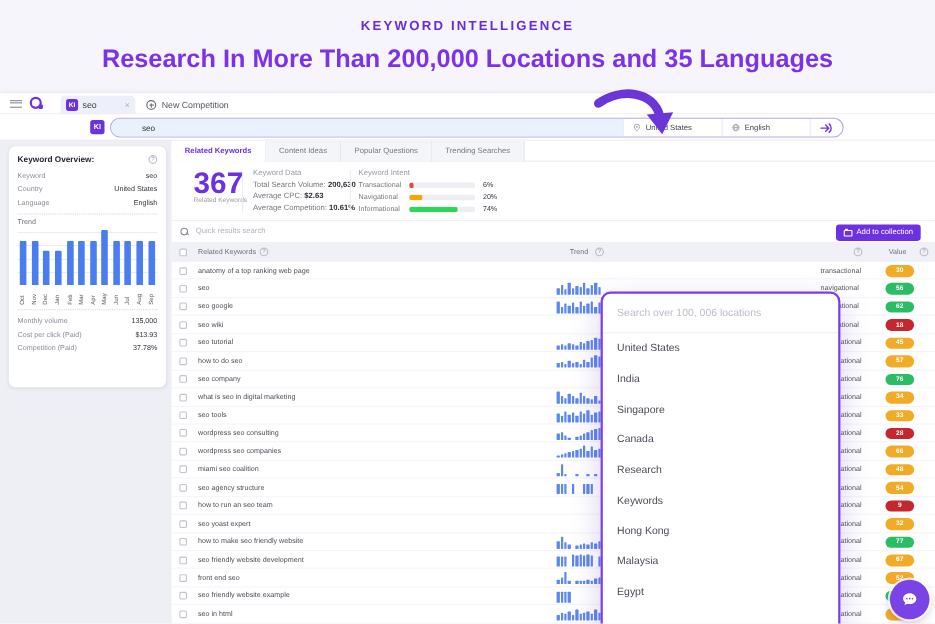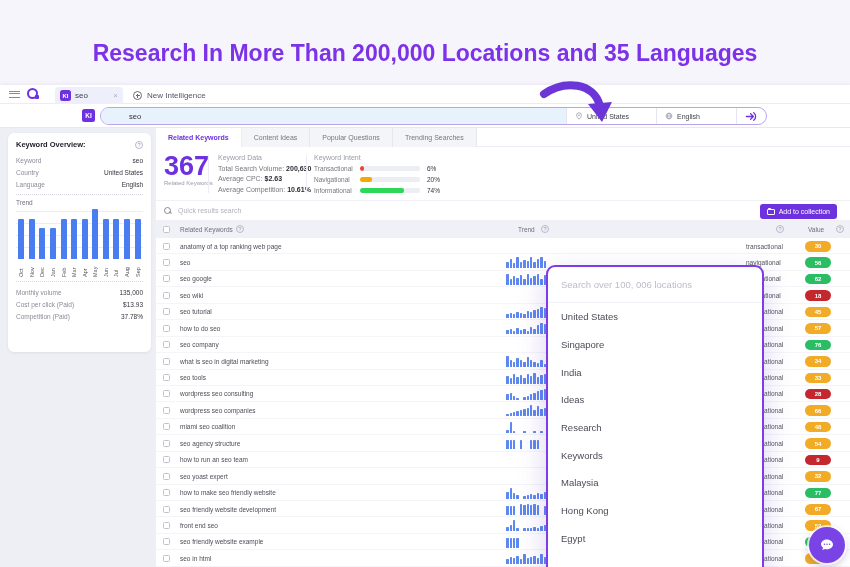--- a/index.html
+++ b/index.html
@@ -58,21 +58,21 @@
   .ov-bar{width:6px;background:#4a7df0;border-radius:1px 1px 0 0;}
   .ov-mon{font-size:5.5px;color:#55555f;writing-mode:vertical-rl;transform:rotate(180deg);height:16px;margin-top:2px;}
   .ov-stats{margin-top:3px;}
 
   
   .mcard{position:absolute;left:156px;top:0;right:0;bottom:0;background:#fff;}
   .tabsrow{position:absolute;left:0;top:0;right:0;height:19px;border-bottom:1px solid #ececf4;display:flex;background:#fff;}
   .tab{height:19px;display:flex;align-items:center;padding:0 12px;font-size:7px;color:#77777f;background:#f4f5f8;border-right:1px solid #e7e7ef;}
   .tab.active{background:#fff;color:#6d31e0;font-weight:bold;border-right:1px solid #ececf4;}
 
-  .statsrow{position:absolute;left:0;top:19px;right:0;height:53px;}
+  .statsrow{position:absolute;left:12px;top:19px;right:0;height:53px;}
   .count{position:absolute;left:8px;top:5px;}
   .count .num{font-size:27px;font-weight:bold;color:#6d31e0;line-height:28px;}
   .count .clab{font-size:6px;color:#9a9aa8;}
   .vdiv{position:absolute;top:8px;width:1px;height:38px;background:#ececf4;}
   .blk-head{font-size:7px;color:#9a9aa8;}
   .kd{position:absolute;left:62px;top:7px;}
   .kd-row{font-size:7px;color:#77777f;margin-top:3.5px;}
   .kd-row b{color:#2b2b35;}
   .ki-blk{position:absolute;left:158px;top:7px;}
   .ki-row{display:flex;align-items:center;margin-top:4px;}
@@ -123,34 +123,35 @@
 
   
   .cta-arrow{position:absolute;left:538px;top:78px;width:82px;height:46px;z-index:20;}
   .chat{position:absolute;left:809px;top:527px;width:36px;height:36px;border-radius:50%;background:#7a43e6;z-index:30;display:flex;align-items:center;justify-content:center;box-shadow:0 0 0 2px rgba(255,255,255,.75),0 3px 8px rgba(60,30,140,.3);}
 </style>
 </head>
 <body>
 
 <div class="stage">
 
+  <div class="hero-eyebrow">KEYWORD INTELLIGENCE</div>
   <div class="hero-title">Research In More Than 200,000 Locations and 35 Languages</div>
 
   <div class="window">
     <div class="tabbar">
       <span class="hamburger"></span>
       <span class="brand-logo"></span>
       <div class="btab">
         <span class="ki-badge">KI</span>
         <span class="tlabel">seo</span>
         <span class="tclose"></span>
       </div>
       <div class="newtab">
         <span class="plus-circ"></span>
-        <span>New Intelligence</span>
+        <span>New Competition</span>
       </div>
     </div>
 
     <div class="toolbar">
       <span class="ki-badge">KI</span>
       <div class="pill">
         <div class="seg-query">seo</div>
         <div class="seg seg-loc">
           <svg class="mini-ic" viewBox="0 0 10 10">
               <path d="M5 1a3 3 0 0 1 3 3c0 2-3 5-3 5S2 6 2 4a3 3 0 0 1 3-3z" fill="none" stroke="#9a9ab0" stroke-width="1"></path>
@@ -750,27 +751,27 @@
               <span class="c-int">informational</span>
               <span class="badge tone-yellow">46</span>
             </div>
           </div>
       </div>
 
       <div class="dropdown">
         <div class="dd-search">Search over 100, 006 locations</div>
         <div>
             <div class="dd-item">United States</div>
+            <div class="dd-item">India</div>
             <div class="dd-item">Singapore</div>
-            <div class="dd-item">India</div>
-            <div class="dd-item">Ideas</div>
+            <div class="dd-item">Canada</div>
             <div class="dd-item">Research</div>
             <div class="dd-item">Keywords</div>
+            <div class="dd-item">Hong Kong</div>
             <div class="dd-item">Malaysia</div>
-            <div class="dd-item">Hong Kong</div>
             <div class="dd-item">Egypt</div>
           </div>
       </div>
     </div>
   </div>
 
   <svg class="cta-arrow" viewBox="0 0 82 46">
     <path d="M6 16 C26 2 56 4 62 28" fill="none" stroke="#6b35d8" stroke-width="8" stroke-linecap="round"></path>
     <polygon points="50,26 74,24 64,44" fill="#6b35d8"></polygon>
   </svg>

